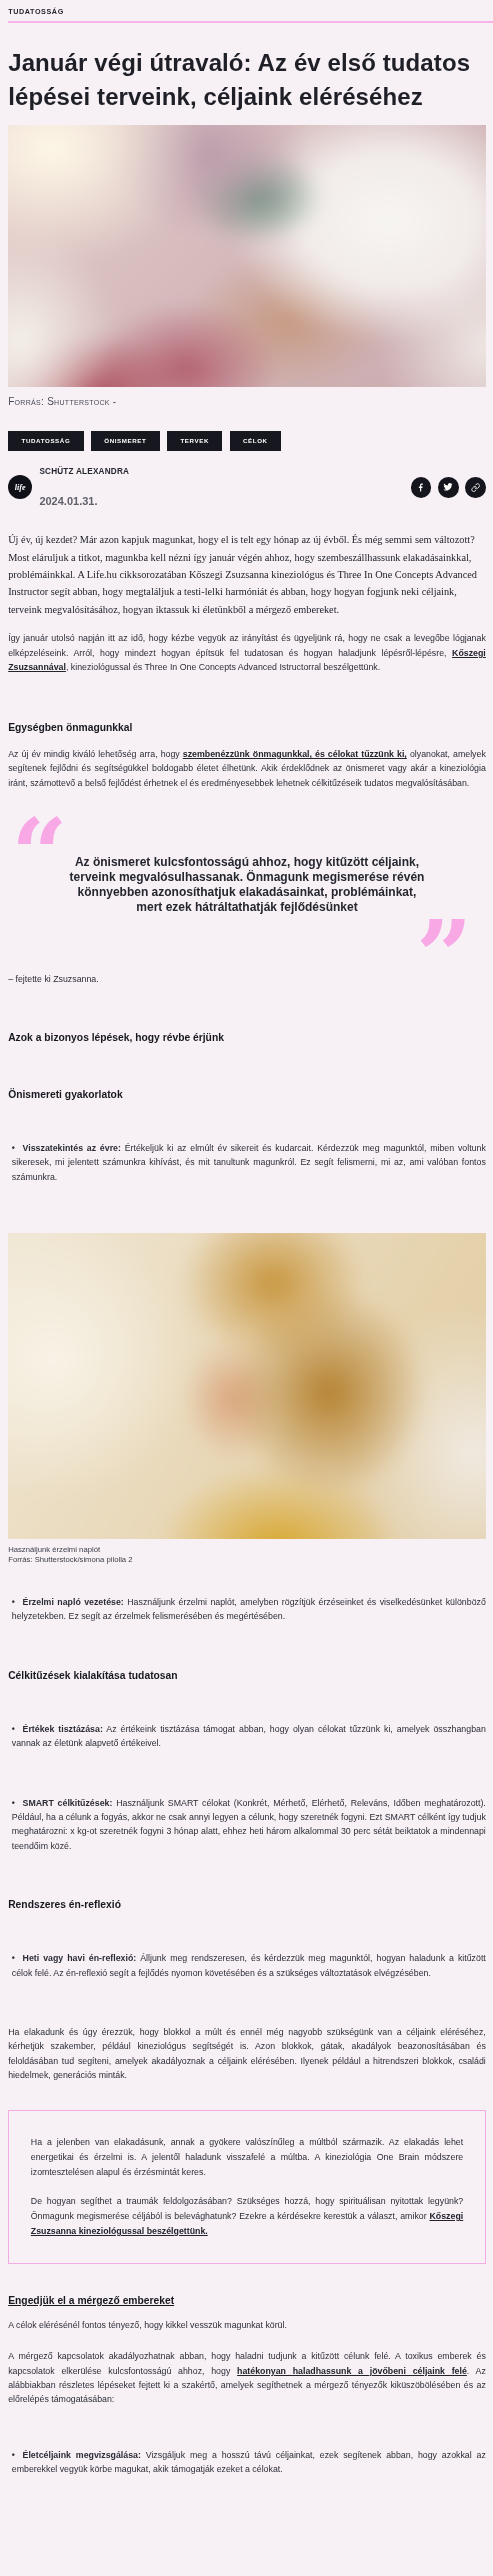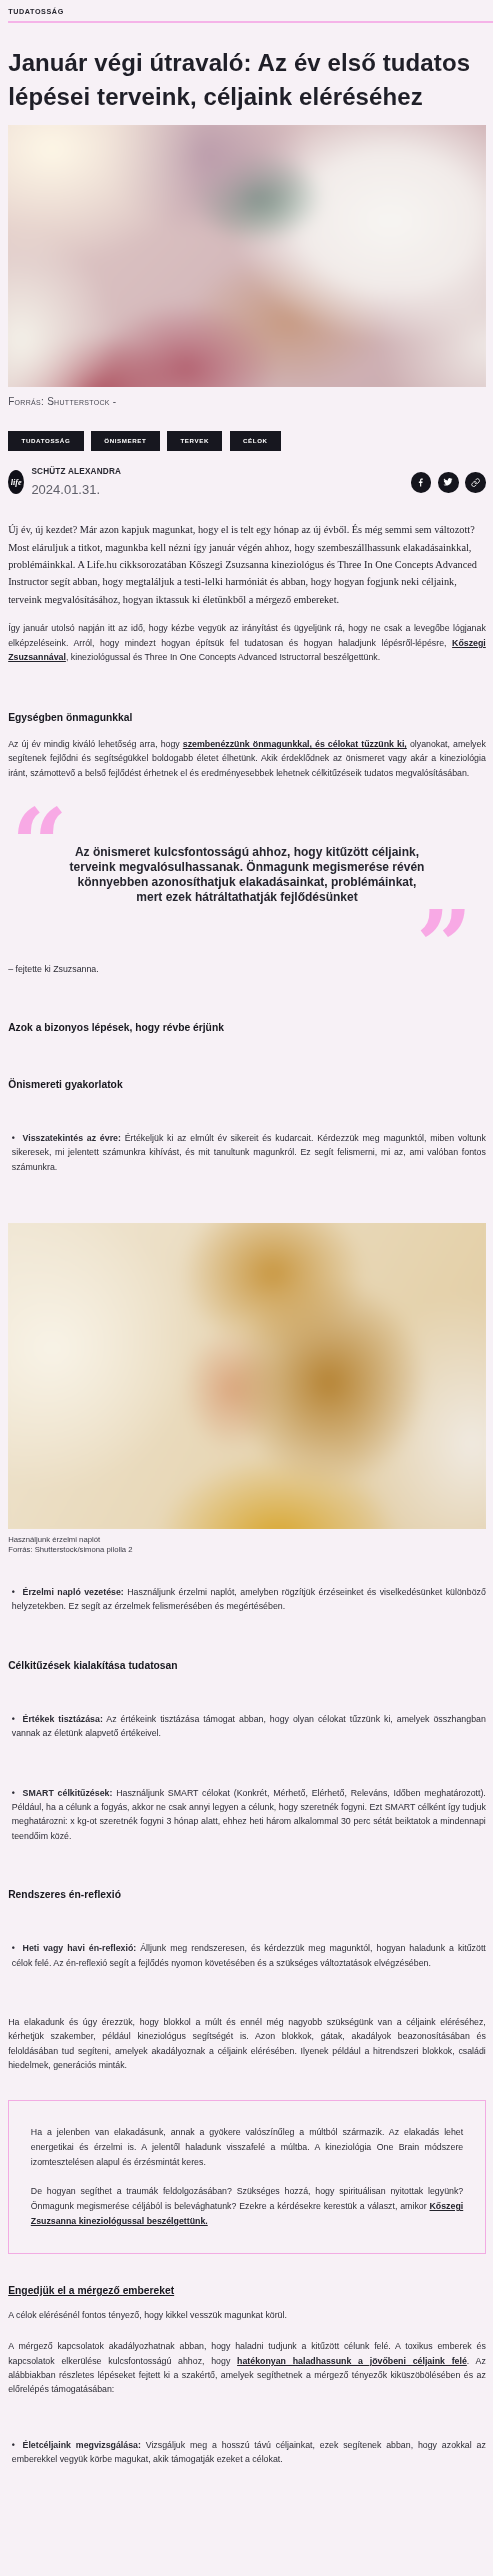--- a/index.html
+++ b/index.html
@@ -39,25 +39,25 @@
   .caption-block{margin:6.2px 8.2px 0;font-size:7.7px;line-height:1.35;color:#3c3c46;}
 
   
   .tags{margin:24px 8.2px 0;display:flex;gap:7.2px;}
   .tag-btn{background:#17171f;color:#fff;border:none;font-family:inherit;font-size:6.2px;font-weight:700;
     letter-spacing:0.6px;padding:6.7px 13.4px;cursor:pointer;}
 
   
   .author-row{margin:16.5px 8.2px 0;display:flex;align-items:center;justify-content:space-between;}
   .author-left{display:flex;align-items:center;gap:7.2px;}
-  .avatar{width:16px;height:24px;border-radius:50%;background:#101018;color:#fff;display:flex;
+  .avatar{width:24px;height:24px;border-radius:50%;background:#101018;color:#fff;display:flex;
     align-items:center;justify-content:center;font-family:"Liberation Serif",serif;font-style:italic;
     font-size:8.2px;font-weight:700;}
   .author-name{font-size:8.2px;font-weight:600;letter-spacing:0.2px;color:#26262f;}
-  .author-date{font-size:13px;color:#60606a;margin-top:6px;}
+  .author-date{font-size:11px;color:#60606a;margin-top:19px;font-weight:bold;}
   .social{display:flex;gap:6.7px;}
   .social-btn{width:20.6px;height:20.6px;border-radius:50%;background:#15151d;display:flex;align-items:center;
     justify-content:center;cursor:pointer;}
   .social-btn svg{display:block;}
 
   
   .lead{margin:24px 8.2px 0;font-family:"Liberation Serif","DejaVu Serif",serif;font-size:10.3px;
     line-height:1.68;color:#1d1d26;}
   p.body{margin:13.4px 8.2px 0;font-size:8.8px;line-height:14.4px;text-align:justify;color:#2c2c35;}
   a.inline-link{color:#24242d;font-weight:700;text-decoration:underline;cursor:pointer;}

